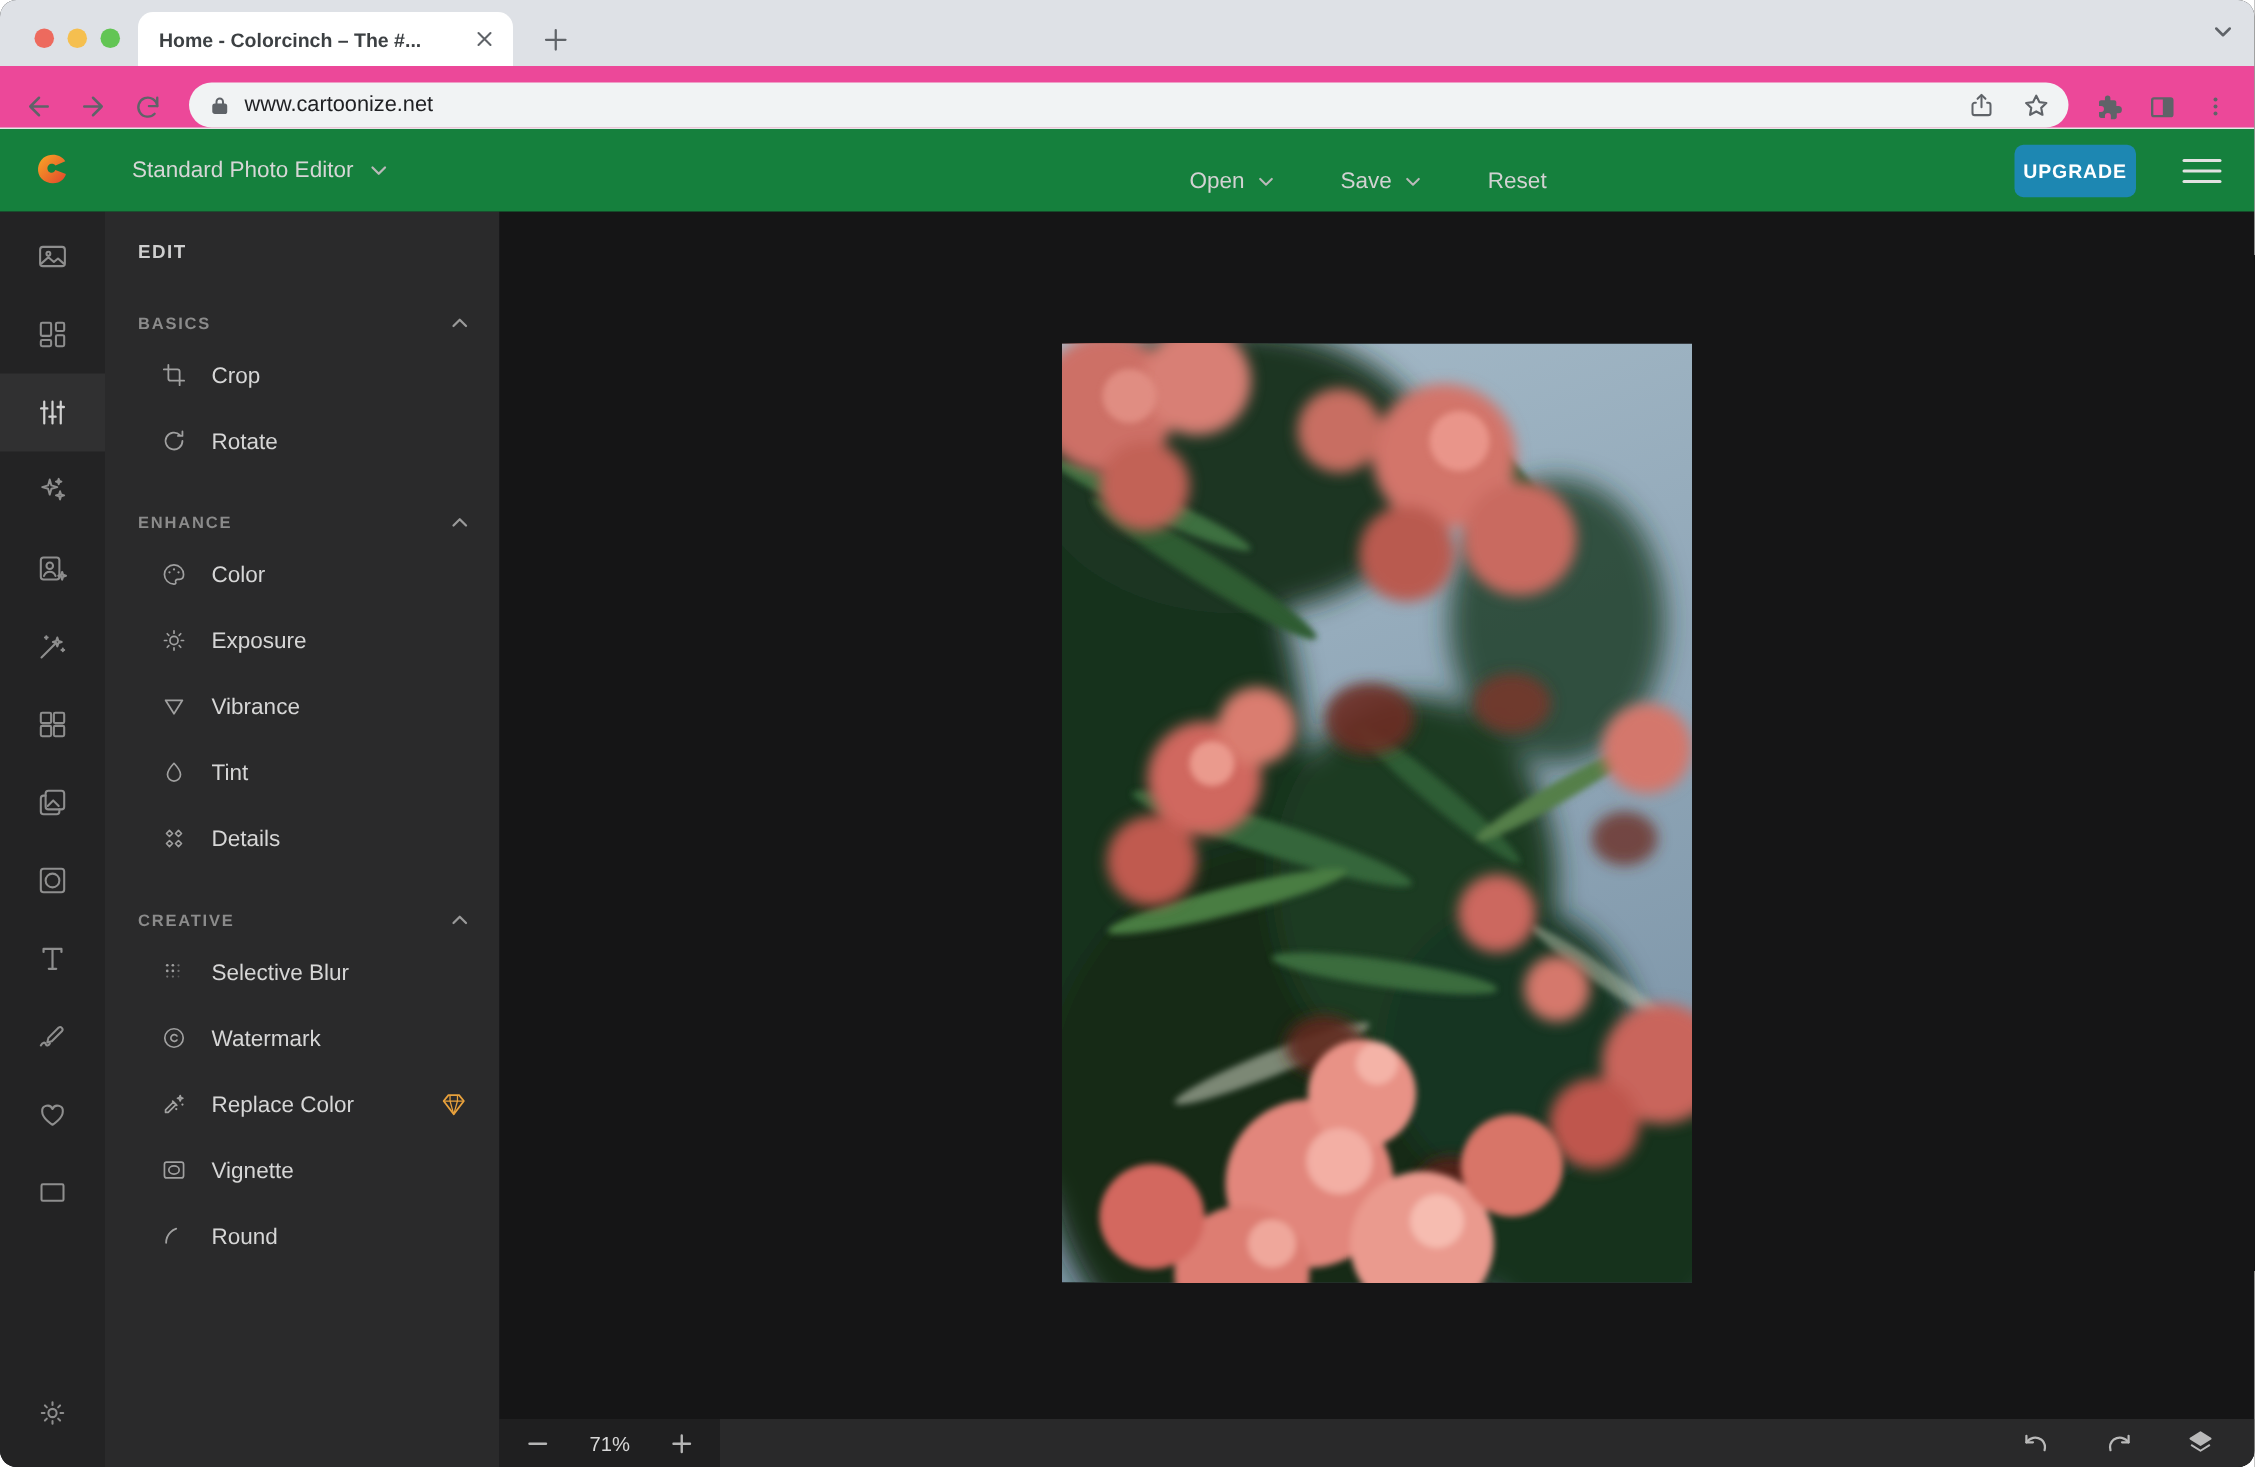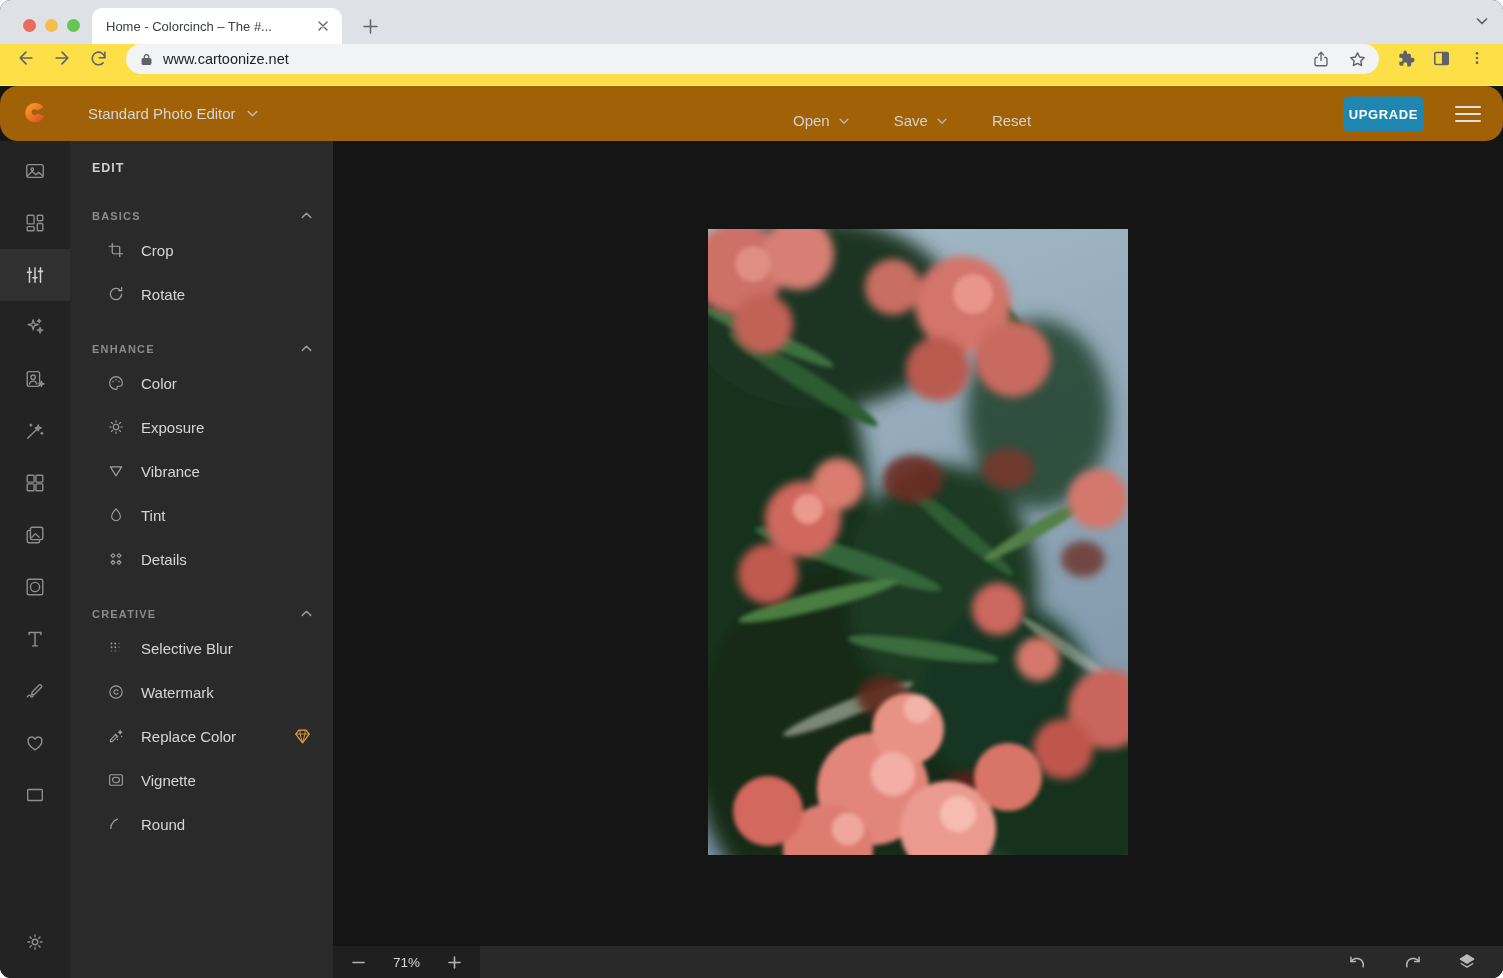--- a/index.html
+++ b/index.html
@@ -6,35 +6,35 @@
     font-family:"Liberation Sans",sans-serif;-webkit-font-smoothing:antialiased;}
   .window{width:1503px;height:978px;border-radius:11px;overflow:hidden;position:relative;background:#151516;}
 
   
   .tabstrip{height:44px;background:#dee1e6;display:flex;align-items:flex-end;position:relative;}
   .lights{position:absolute;left:23px;top:19px;display:flex;gap:9px;}
   .light{width:13px;height:13px;border-radius:50%;}
   .light.red{background:#ed6a5e;} .light.yellow{background:#f5bf4f;} .light.green{background:#62c554;}
   .tab{margin-left:92px;width:250px;height:36px;background:#ffffff;border-radius:10px 10px 0 0;
     display:flex;align-items:center;padding:0 10px 0 14px;box-sizing:border-box;}
-  .tab-title{flex:1;font-size:13px;color:#3c4043;white-space:nowrap;overflow:hidden;text-overflow:ellipsis;font-weight:400;}
+  .tab-title{flex:1;font-size:13px;color:#3c4043;white-space:nowrap;overflow:hidden;text-overflow:ellipsis;font-weight:700;}
   .tab-close{width:18px;height:18px;display:flex;align-items:center;justify-content:center;color:#5f6368;border-radius:50%;}
   .newtab{width:28px;height:28px;margin:0 0 4px 14px;display:flex;align-items:center;justify-content:center;color:#5f6368;}
   .strip-chevron{position:absolute;right:14px;top:14px;color:#5f6368;}
 
-  .toolbar{height:42px;background:#fde047;display:flex;align-items:flex-start;padding:0 12px;gap:8px;border-bottom:1px solid #e6e6e6;box-sizing:border-box;}
+  .toolbar{height:42px;background:#ec4899;display:flex;align-items:flex-end;padding:0 12px;gap:8px;border-bottom:1px solid #e6e6e6;box-sizing:border-box;}
   .nav-ic{width:28px;height:28px;display:flex;align-items:center;justify-content:center;color:#5f6368;}
   .omnibox{flex:1;height:30px;background:#f1f3f4;border-radius:15px;display:flex;align-items:center;
     padding:0 8px 0 14px;gap:10px;margin-left:6px;}
   .omni-url{flex:1;font-size:14.5px;color:#202124;}
   .omni-right{display:flex;gap:8px;align-items:center;}
   .after-box{display:flex;gap:8px;align-items:center;margin-left:4px;}
 
   
-  .appbar{height:55px;background:#a16207;display:flex;align-items:center;position:relative;border-radius:18px;}
+  .appbar{height:55px;background:#15803d;display:flex;align-items:center;position:relative;}
   .logo-box{width:70px;display:flex;align-items:center;justify-content:center;}
   .editor-title{display:flex;align-items:center;gap:10px;color:#d6d6d6;font-size:15px;margin-left:18px;}
   .app-menus{position:absolute;left:793px;top:0;height:100%;display:flex;align-items:center;gap:44px;}
   .app-menu{display:flex;align-items:center;gap:8px;color:#d2d2d2;font-size:15px;cursor:default;margin-top:14px;}
   .upgrade-btn{position:absolute;right:79px;top:50%;transform:translateY(-50%);
     background:#1d87b2;color:#ffffff;font-size:13px;font-weight:700;letter-spacing:.6px;
     border:none;border-radius:6px;padding:10px 6px;}
   .hamburger{position:absolute;right:22px;top:50%;transform:translateY(-50%);display:flex;flex-direction:column;gap:5px;}
   .hamburger span{display:block;width:26px;height:2px;background:#e2e2e2;border-radius:1px;}
 

